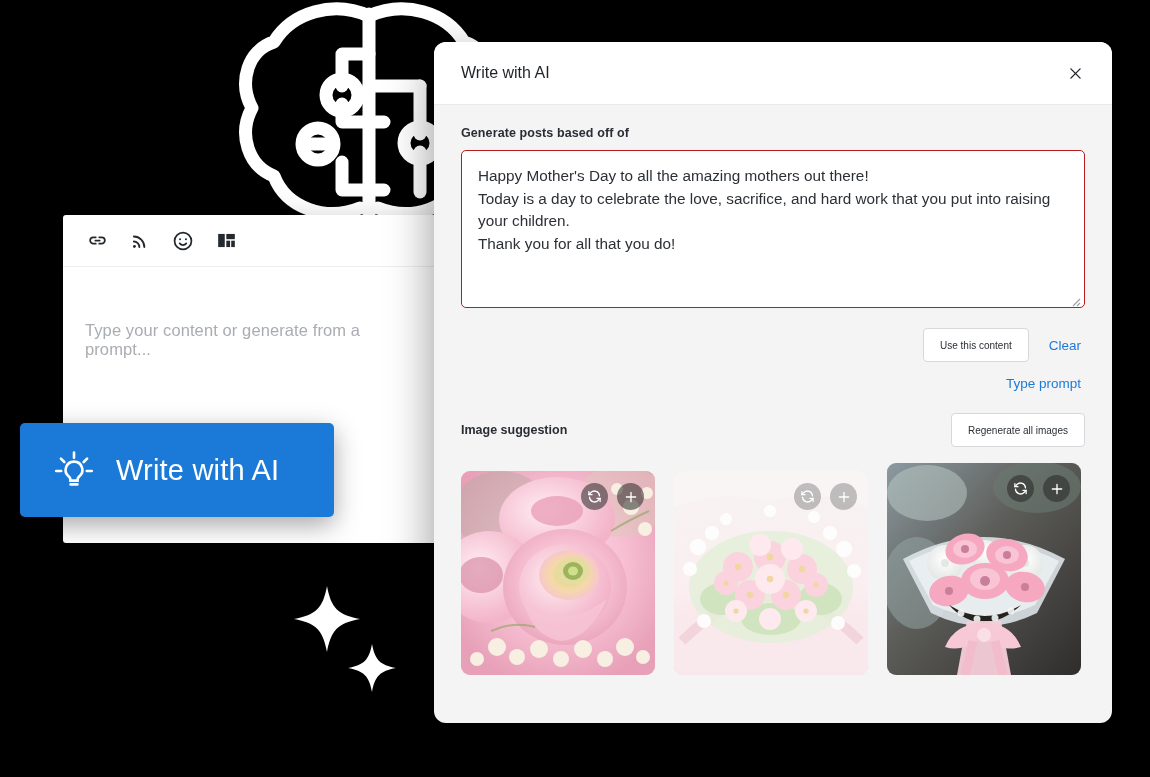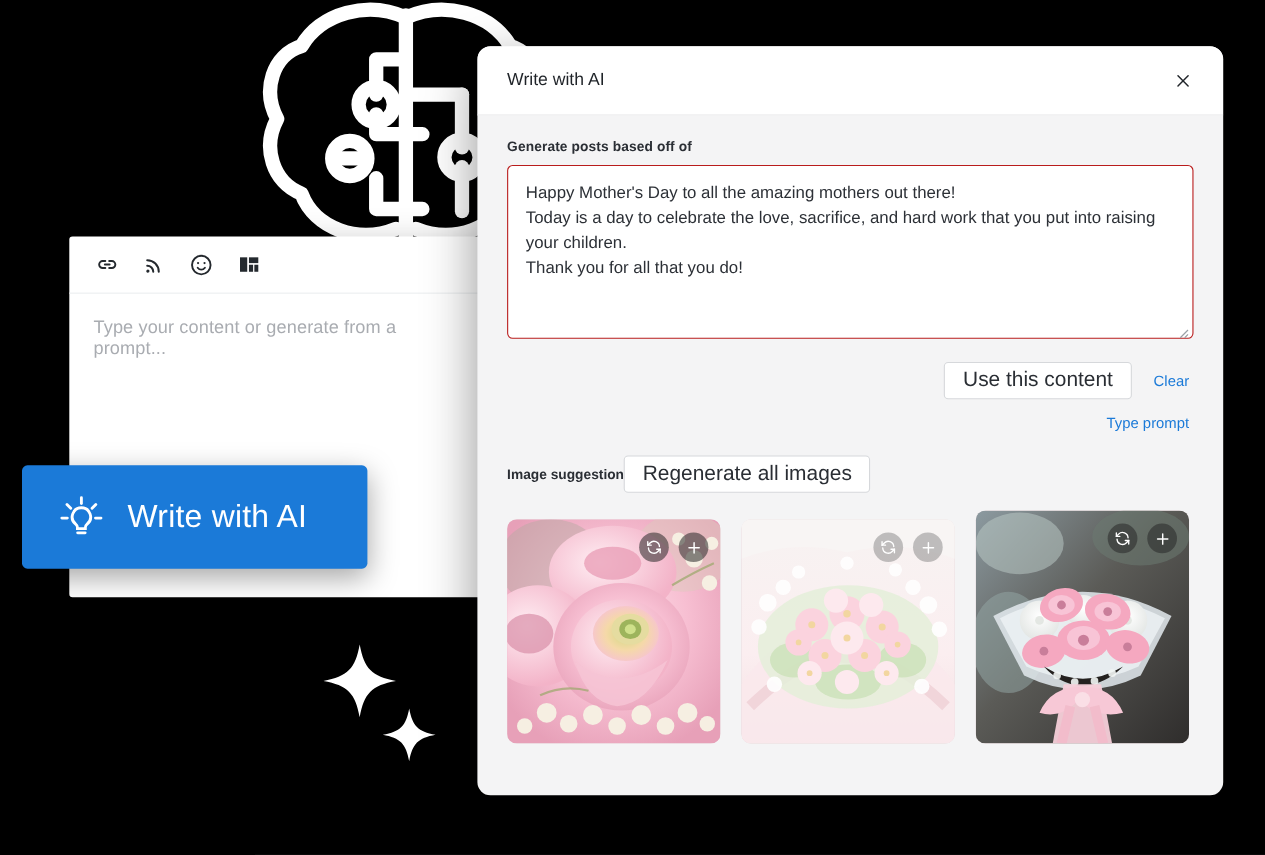--- a/index.html
+++ b/index.html
@@ -20,21 +20,21 @@
     position: absolute; left: 63px; top: 215px; width: 380px; height: 328px;
     background: #fff; border-radius: 3px;
     box-shadow: 0 10px 34px rgba(0,0,0,0.30);
   }
   .editor-toolbar {
     height: 52px; display: flex; align-items: center; gap: 19px;
     padding: 0 22px; border-bottom: 1px solid #eceef0;
   }
   .tb-icon { width: 24px; height: 24px; display: flex; align-items: center; justify-content: center; color: #24292e; cursor: pointer; }
   .editor-body { padding: 22px 22px 0 22px; }
-  .editor-placeholder { color: #a9acb1; font-size: 16.5px; letter-spacing: .1px; }
+  .editor-placeholder { color: #a9acb1; font-size: 16.5px; letter-spacing: .1px; margin-top: 32px; }
 
   
   .wwa-btn {
     position: absolute; left: 20px; top: 423px; width: 314px; height: 94px;
     background: #1b7ad8; border-radius: 5px;
     display: flex; align-items: center; gap: 20px; padding-left: 32px;
     box-shadow: 0 8px 26px rgba(0,0,0,0.35);
     cursor: pointer;
   }
   .wwa-label { color: #fff; font-size: 29px; font-weight: 500; letter-spacing: .2px; }
@@ -62,38 +62,38 @@
     width: 100%; height: 158px; resize: none;
     border: 1px solid #b91c1c; border-radius: 5px; background: #fff;
     padding: 14px 16px; font-family: "Liberation Sans", sans-serif;
     font-size: 15.3px; line-height: 22.5px; color: #2c3036; outline: none;
   }
   .ta-grip { position: absolute; right: 4px; bottom: 5px; width: 12px; height: 12px; pointer-events: none; }
 
   .btn-row { display: flex; align-items: center; justify-content: flex-end; gap: 16px; margin-top: 16px; }
   .btn-secondary {
     background: #fff; border: 1px solid #d6d8db; border-radius: 4px;
-    height: 34px; padding: 0 16px; font-size: 19px; color: #2a2e34;
+    height: 34px; padding: 0 16px; font-size: 10px; color: #2a2e34;
     font-family: "Liberation Sans", sans-serif; cursor: pointer;
   }
   .link-btn { background: none; border: none; color: #1b7ad8; font-size: 13.5px;
     font-weight: 400; cursor: pointer; font-family: "Liberation Sans", sans-serif; padding: 0 4px; }
   .split-btn { display: flex; height: 34px; border-radius: 4px; overflow: hidden; }
   .split-main {
     background: #2a7ce0; color: #fff; border: none; padding: 0 21px;
     font-size: 13.5px; font-weight: 600; cursor: pointer;
     font-family: "Liberation Sans", sans-serif;
   }
   .split-arrow {
     background: #2a7ce0; border: none; border-left: 1px solid #5098e8;
     width: 29px; display: flex; align-items: center; justify-content: center; cursor: pointer;
   }
   .show-prompt-row { display: flex; justify-content: flex-end; margin-top: 14px; }
 
-  .img-head { display: flex; align-items: center; margin-top: 22px; }
+  .img-head { display: flex; align-items: center; justify-content: space-between; margin-top: 22px; }
   .img-head-label { font-size: 12.5px; color: #2a2e34; font-weight: 600; }
 
   .img-grid { display: flex; gap: 19px; margin-top: 24px; }
   .img-card {
     position: relative; width: 194px; height: 204px; border-radius: 9px;
     overflow: hidden; background: #e8d8dc; cursor: pointer;
   }
   .img-card.tall { height: 212px; margin-top: -8px; }
   .card-actions { position: absolute; top: 12px; right: 11px; display: flex; gap: 9px; }
   .circ-btn {

